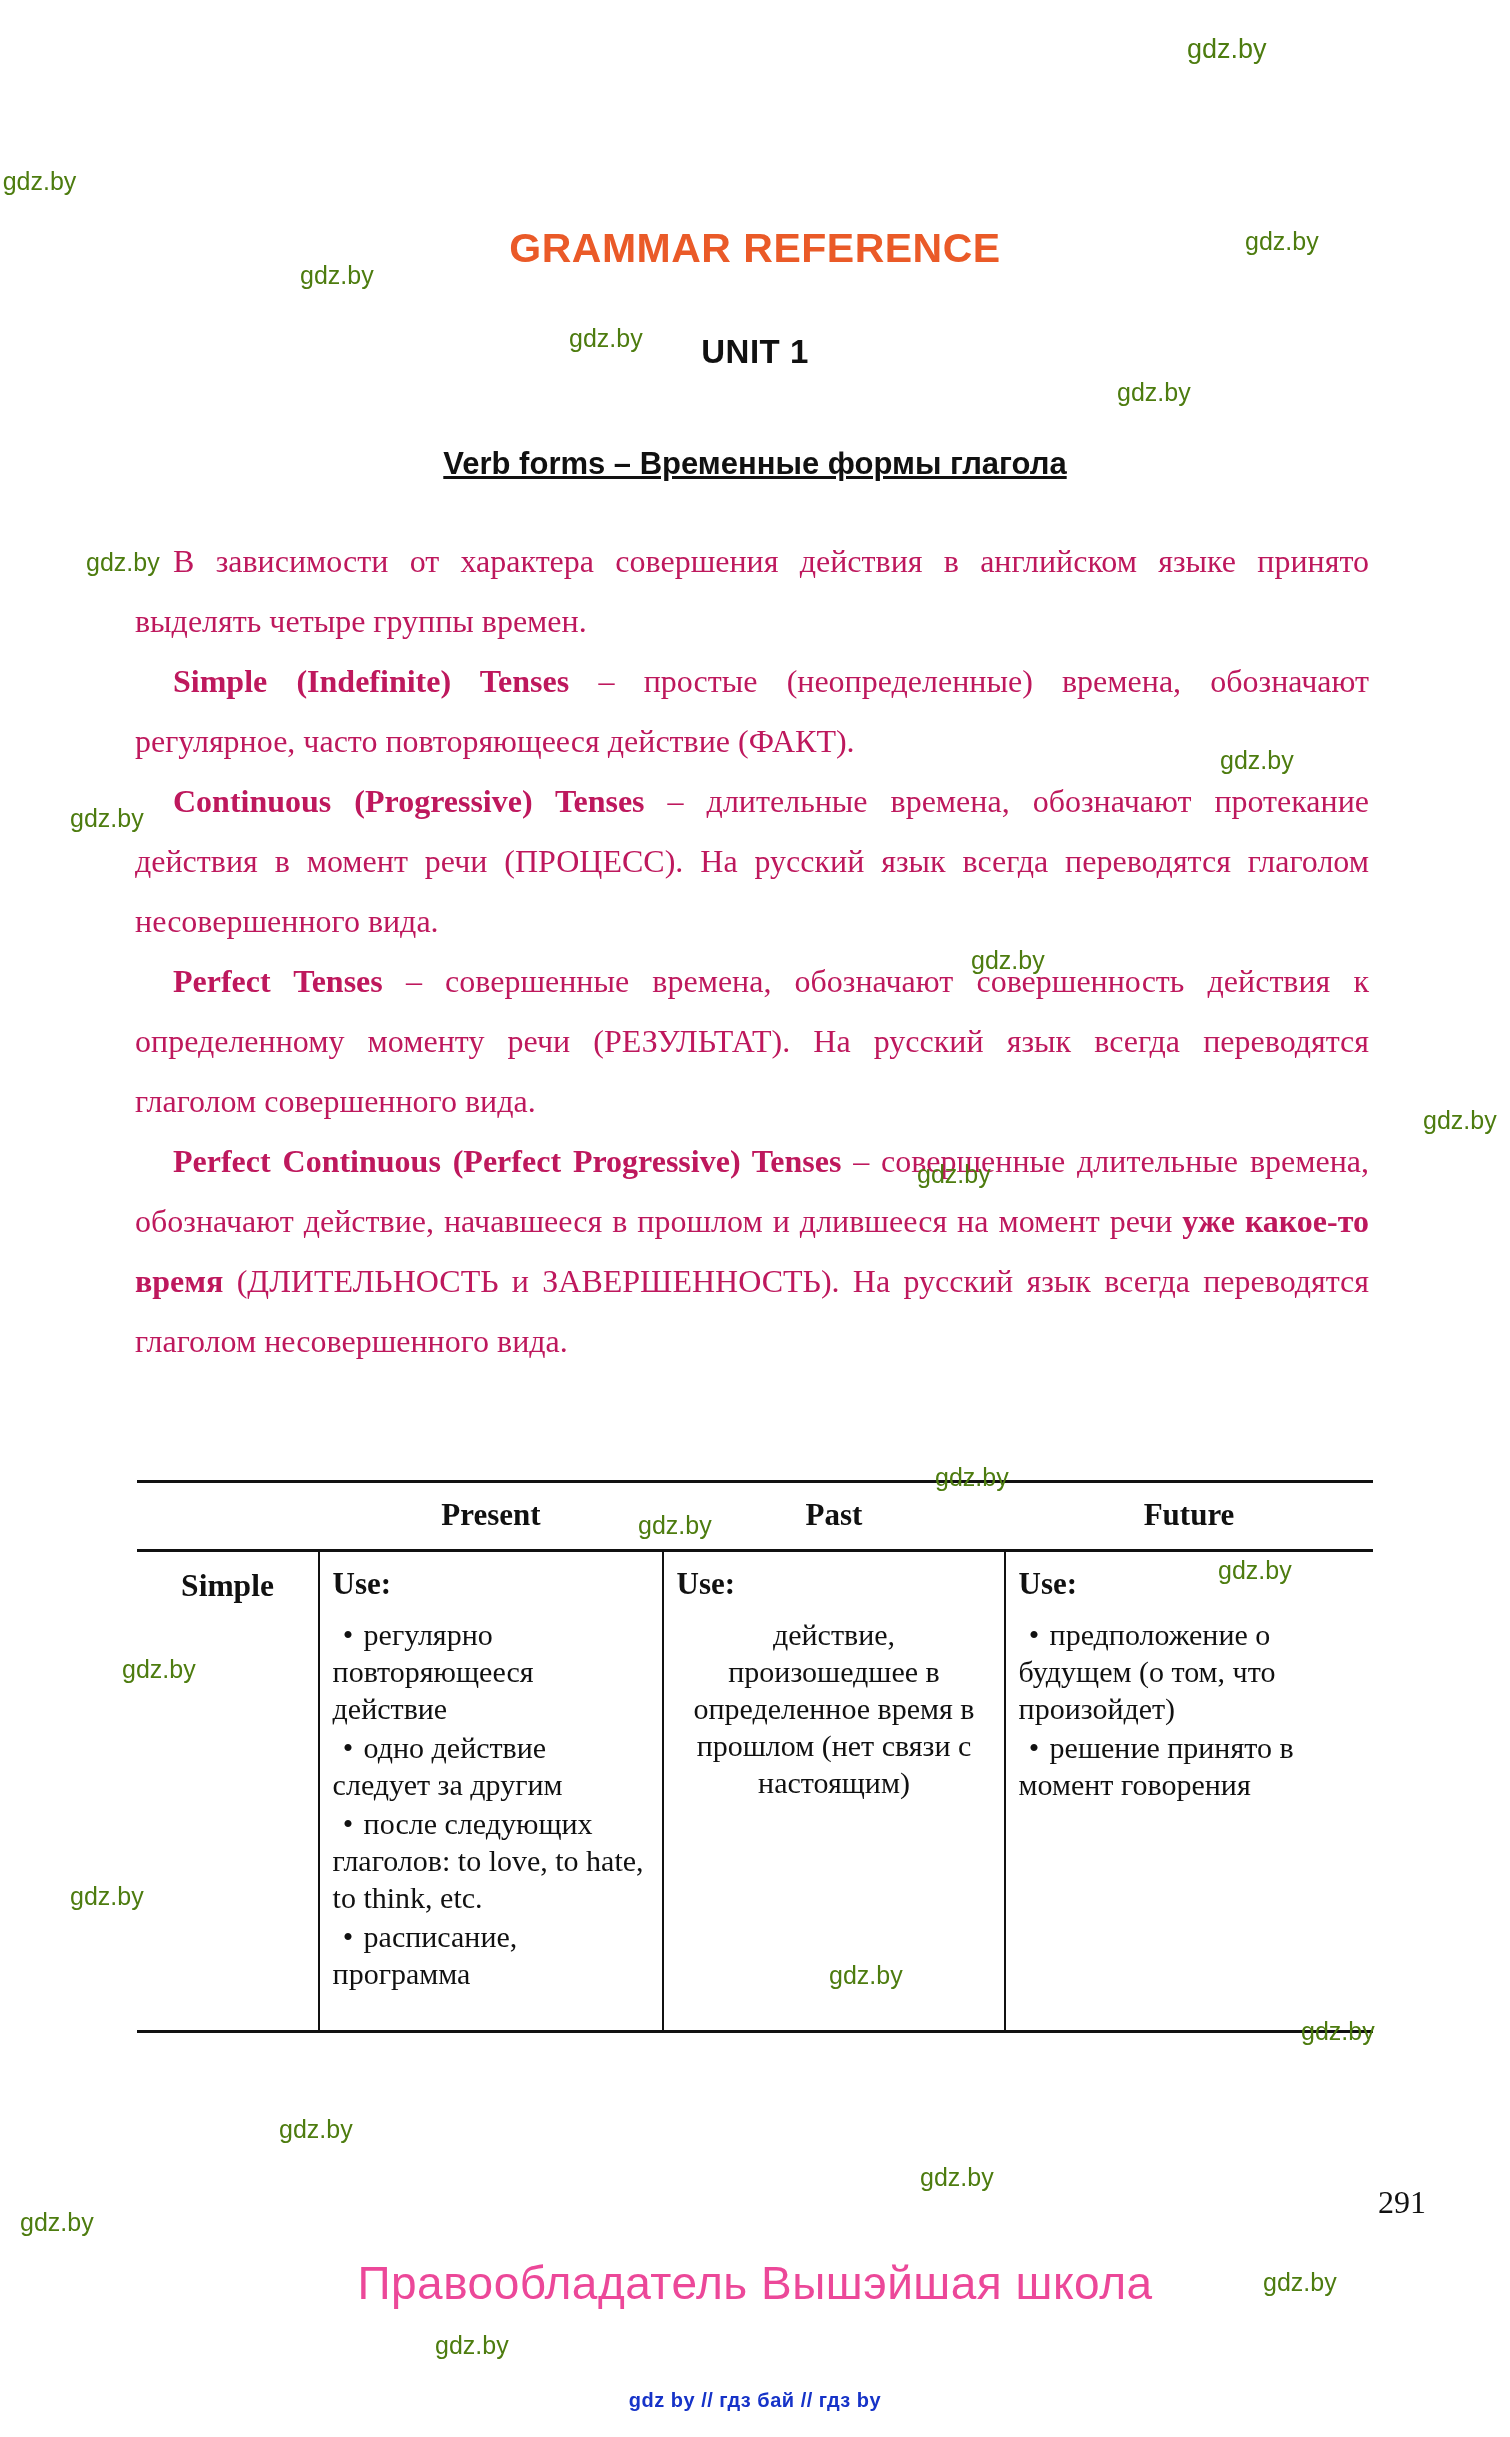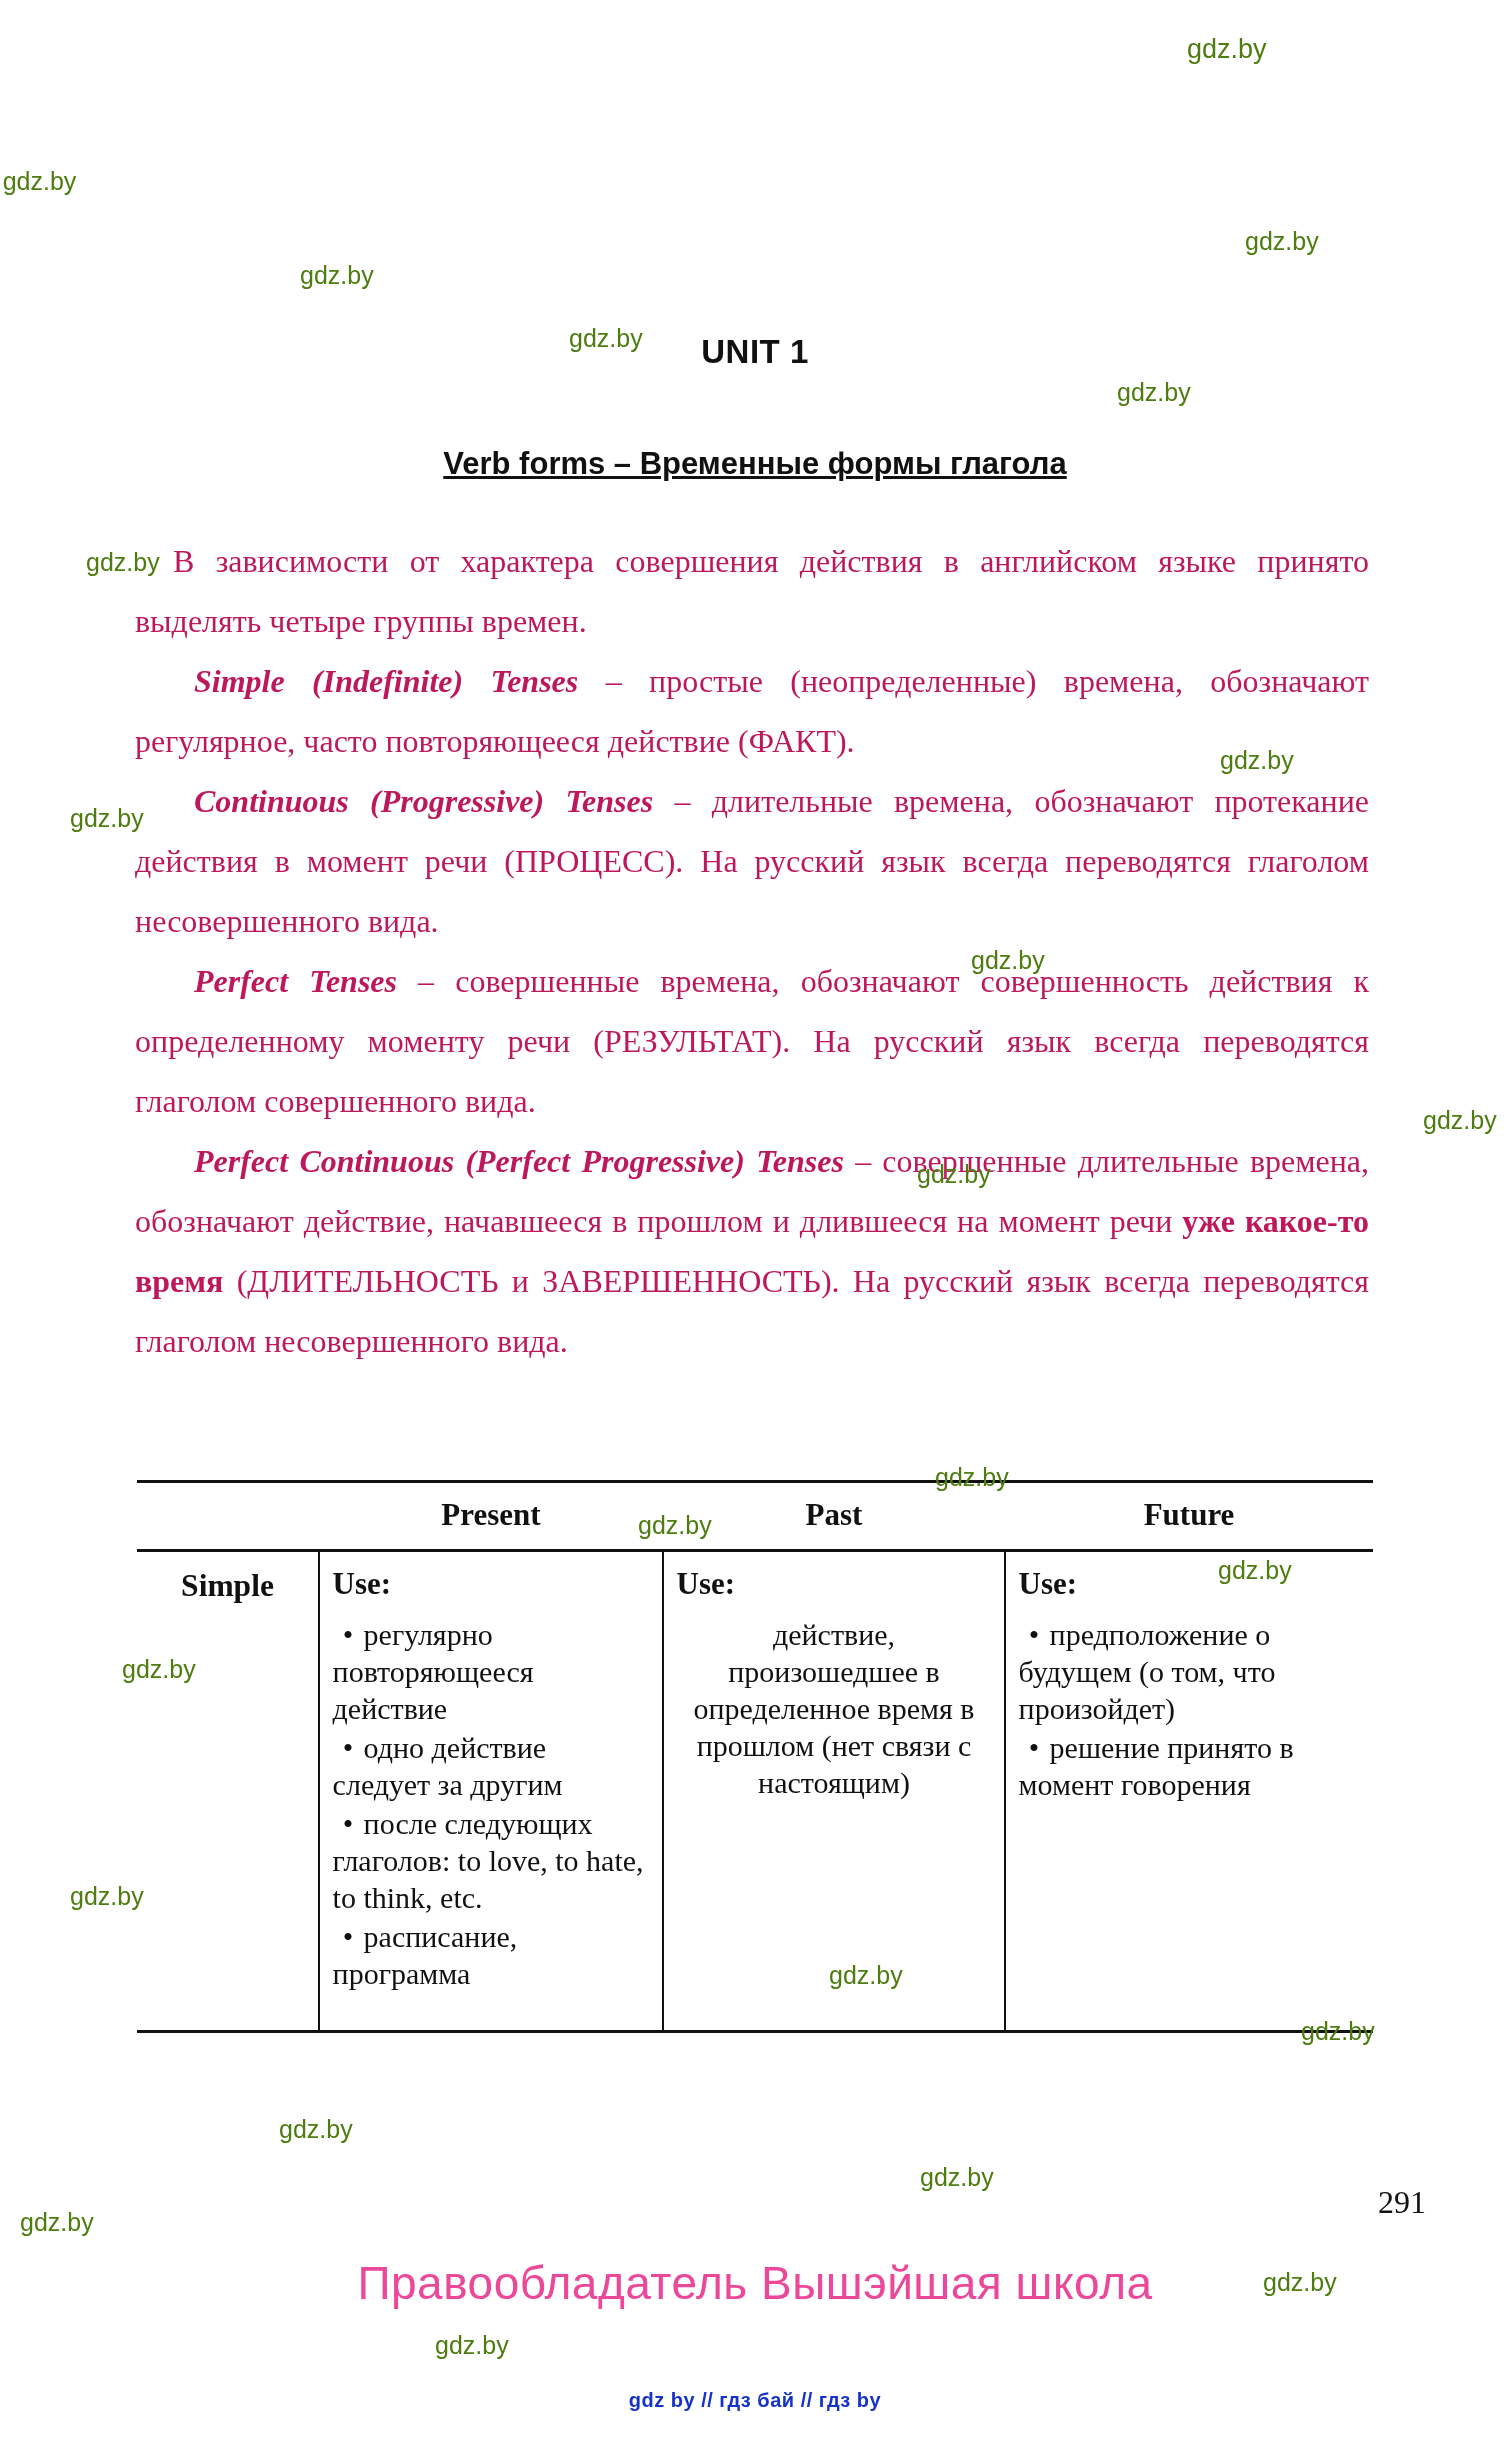--- a/index.html
+++ b/index.html
@@ -91,23 +91,21 @@
     color: #be185d;
     text-align: justify;
     text-justify: inter-word;
   }
   .body-copy p {
     margin: 0 0 0 0;
     text-indent: 38px;
   }
   .body-copy p.first { text-indent: 38px; }
   .term {
-    font-style: italic;
-    font-weight: bold;
-    margin-left: 21px;
+    font-weight: bold;
   }
   .strongru { font-weight: bold; }
 
   
   .tbl-wrap {
     position: absolute;
     left: 137px;
     top: 1480px;
     width: 1236px;
   }
@@ -210,20 +208,21 @@
     color: #1633C8;
     letter-spacing: 0.5px;
   }
 </style>
 </head>
 <body>
 
 <div class="page">
 
 
+  <div class="h-grammar">GRAMMAR REFERENCE</div>
 
   <div class="h-unit">UNIT 1</div>
 
   <div class="h-verbforms">Verb forms – Временные формы глагола</div>
 
   <div class="body-copy">
     <p class="first">
       <span>В зависимости от характера совершения действия в английском языке принято выделять четыре группы времен.</span>
     </p>
     <p>

